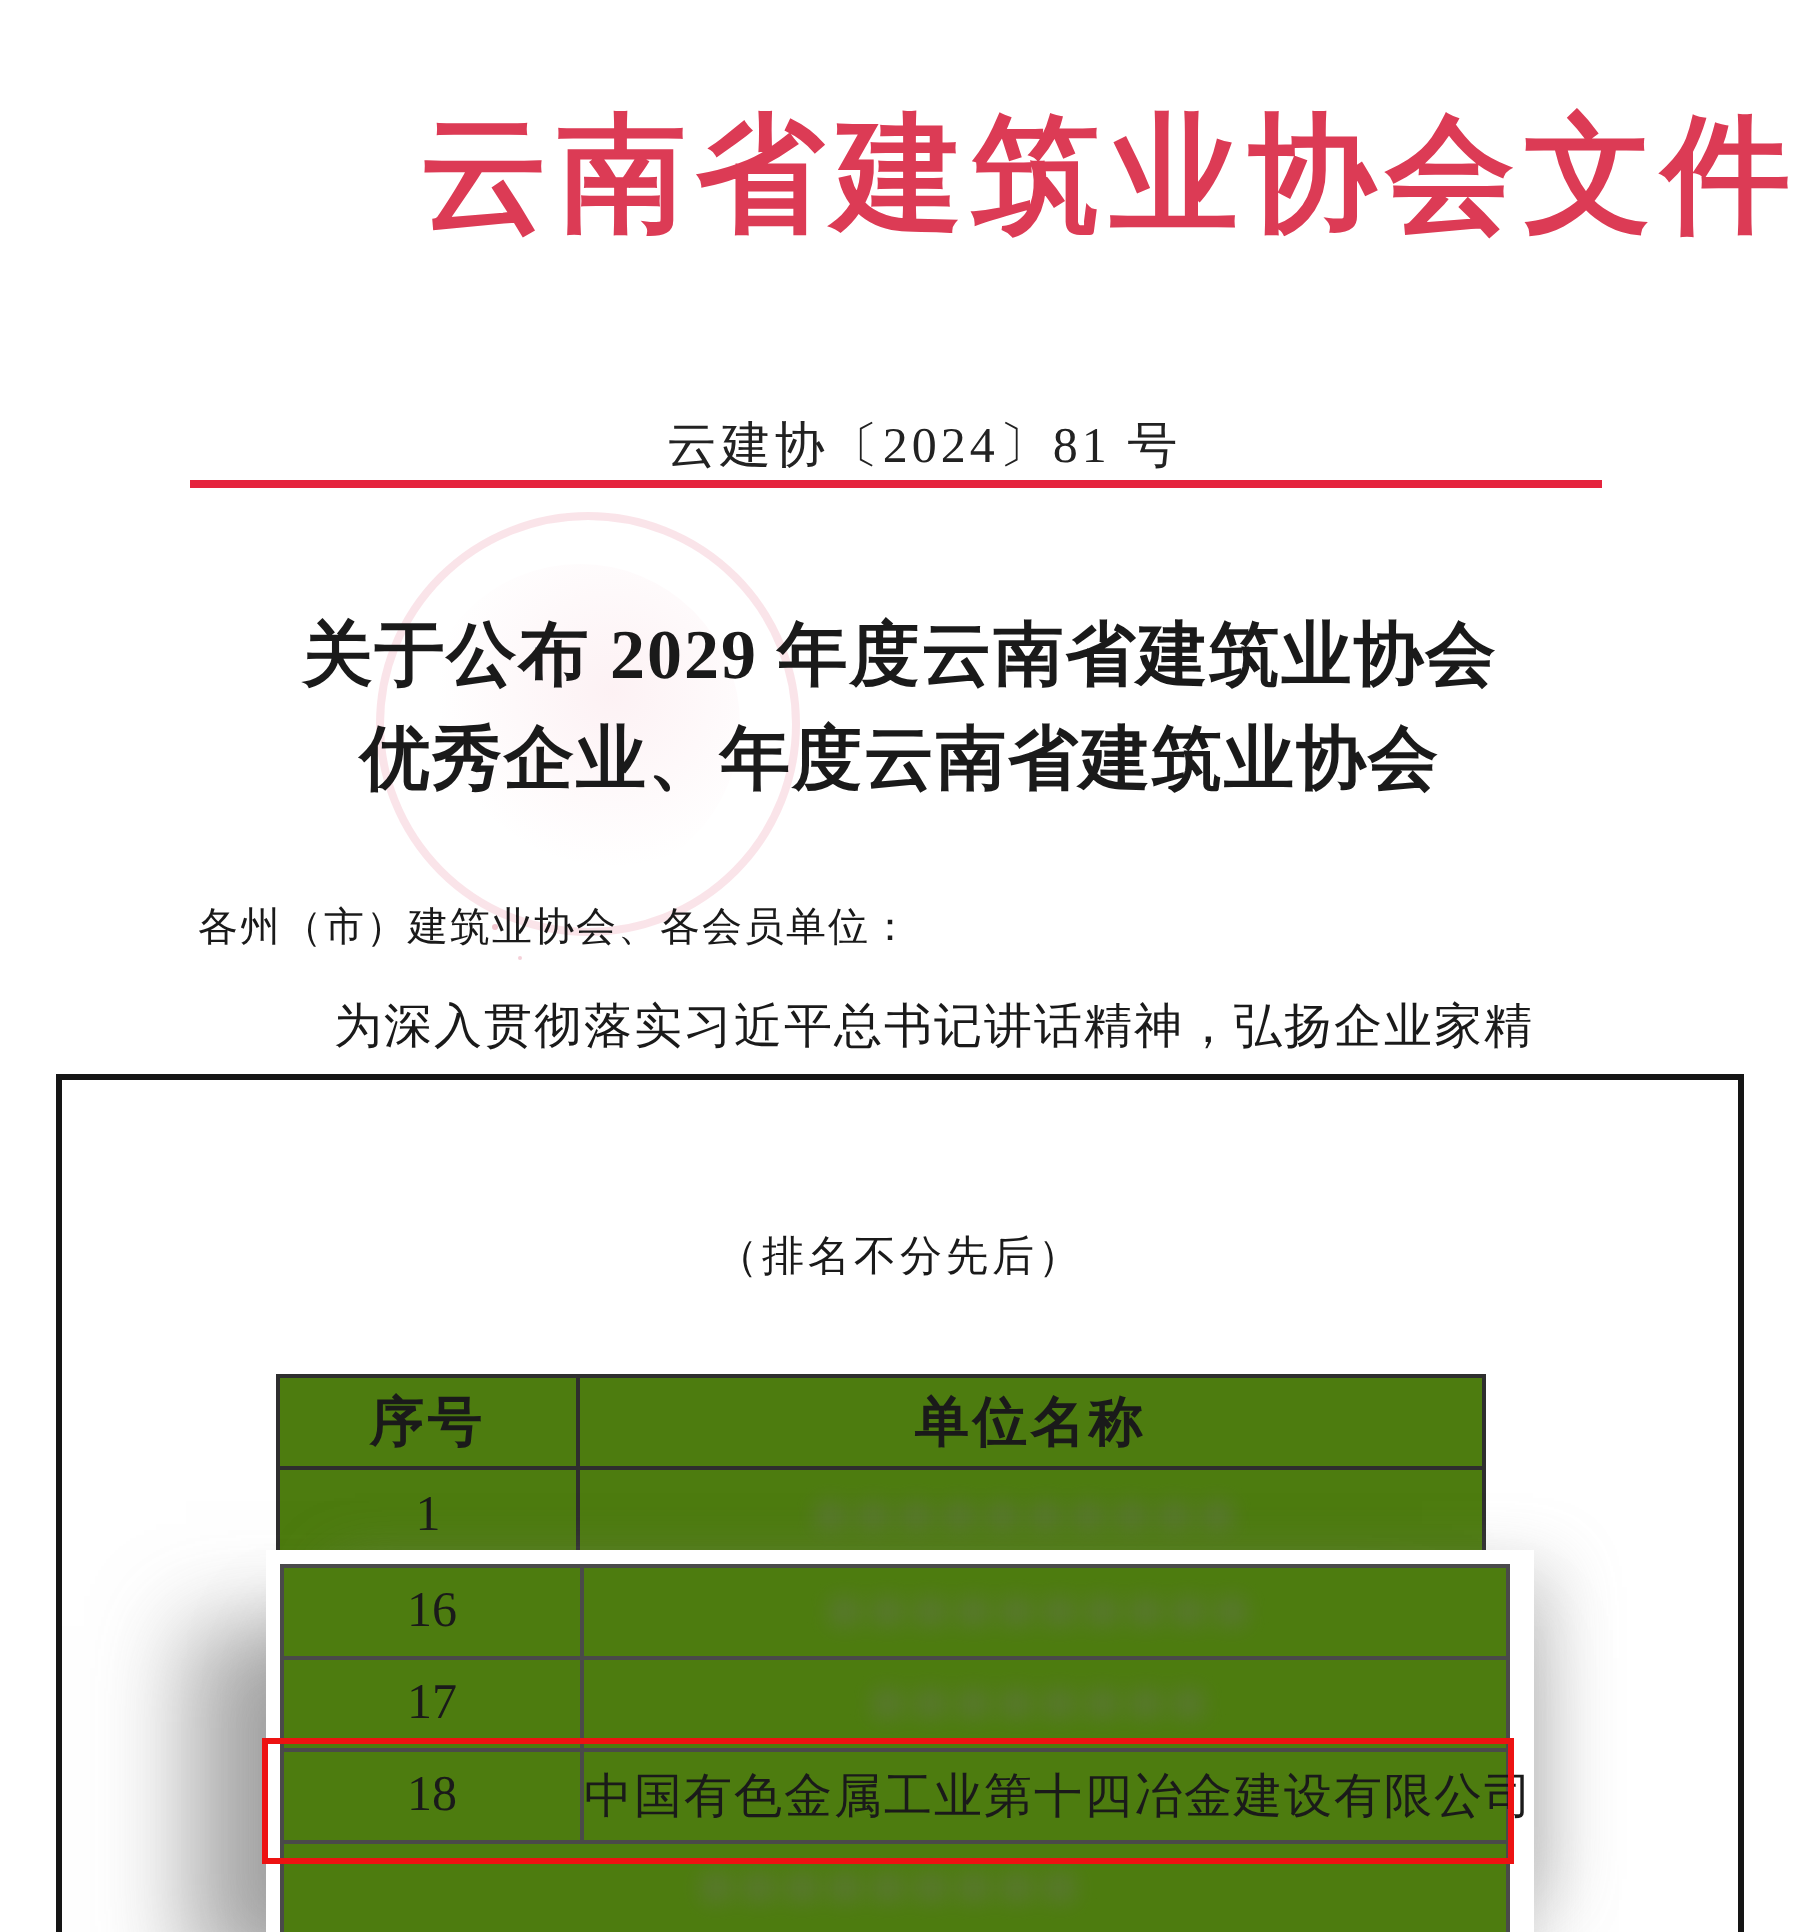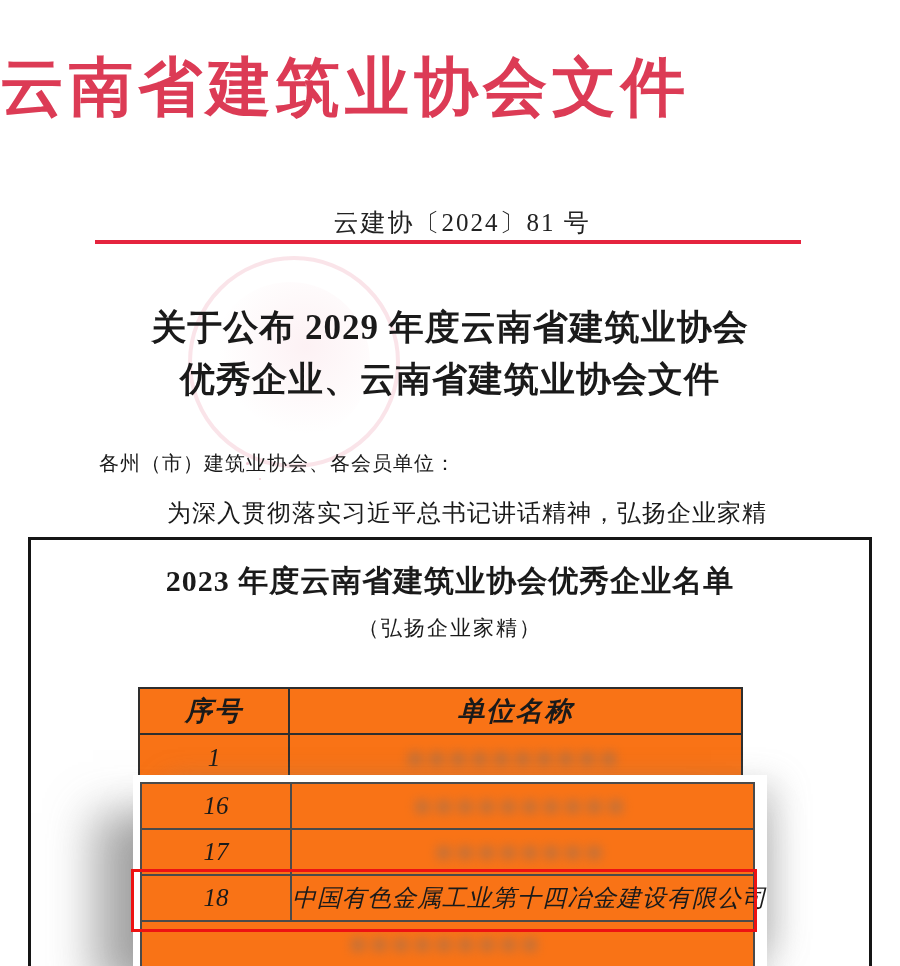--- a/index.html
+++ b/index.html
@@ -6,21 +6,21 @@
   .page {
     position:relative; width:900px; height:966px; margin:0 auto;
     background:#ffffff; overflow:hidden;
     font-family:"Liberation Serif","DejaVu Serif",serif;
     color:#1a1a1a;
   }
 
   
   .org-title {
     position:absolute; top:44px; left:0; width:100%;
-    text-align:left; font-size:64px; font-weight:bold;
+    text-align:right; font-size:64px; font-weight:bold;
     color:#dc3b55; letter-spacing:5px; white-space:nowrap;
   }
   .doc-number {
     position:absolute; top:206px; left:12px; width:100%;
     text-align:center; font-size:25px; letter-spacing:2px; color:#222;
   }
   .red-rule {
     position:absolute; top:240px; left:95px; width:706px; height:4px;
     background:#e5243e;
   }
@@ -59,21 +59,21 @@
   .list-title {
     position:absolute; top:561px; left:0; width:100%;
     text-align:center; font-size:30px; font-weight:bold; letter-spacing:1px;
   }
   .list-subtitle {
     position:absolute; top:614px; left:0; width:100%;
     text-align:center; font-size:21px; letter-spacing:2px;
   }
 
   
-  .tbl { position:absolute; background:#f97316; border:2px solid #2e2e2e;font-style:italic; }
+  .tbl { position:absolute; background:#4d7c0f; border:2px solid #2e2e2e; }
   .trow { display:flex; border-bottom:2px solid #2e2e2e; }
   .trow.last { border-bottom:none; }
   .cell-no {
     width:148px; border-right:2px solid #2e2e2e; flex:none;
     display:flex; align-items:center; justify-content:center;
     font-size:25px;
   }
   .cell-name {
     flex:1; display:flex; align-items:center; justify-content:center;
     font-size:24px; letter-spacing:1px; white-space:nowrap;
@@ -124,28 +124,27 @@
     <div class="speck" style="left:285px;top:753px;width:2px;height:2px;"></div>
     <div class="speck" style="left:304px;top:758px;width:2px;height:2px;"></div>
     <div class="speck" style="left:317px;top:705px;width:2px;height:2px;"></div>
     <div class="speck" style="left:322px;top:748px;width:2px;height:2px;"></div>
     <div class="speck" style="left:246px;top:462px;width:3px;height:3px;opacity:.5;"></div>
     <div class="speck" style="left:259px;top:478px;width:2px;height:2px;opacity:.4;"></div>
   </div>
 
   <div class="notice-title">
     <div>关于公布 2029 年度云南省建筑业协会</div>
-    <div>优秀企业、云南省建筑业协会文件</div>
+    <div>优秀企业、年度云南省建筑业协会</div>
   </div>
   <div class="salutation">各州（市）建筑业协会、各会员单位：</div>
   <div class="body-text">为深入贯彻落实习近平总书记讲话精神，弘扬企业家精</div>
 
   <div class="outer-box"></div>
-  <div class="list-title">2023 年度云南省建筑业协会优秀企业名单</div>
-  <div class="list-subtitle">（弘扬企业家精）</div>
+  <div class="list-subtitle">（排名不分先后）</div>
 
   <div class="tbl tbl-main">
     <div class="trow hdr">
       <div class="cell-no">序号</div>
       <div class="cell-name">单位名称</div>
     </div>
     <div class="trow r1 last">
       <div class="cell-no">1</div>
       <div class="cell-name">
         <span class="blur-text">■■■■■■■■■■</span>

